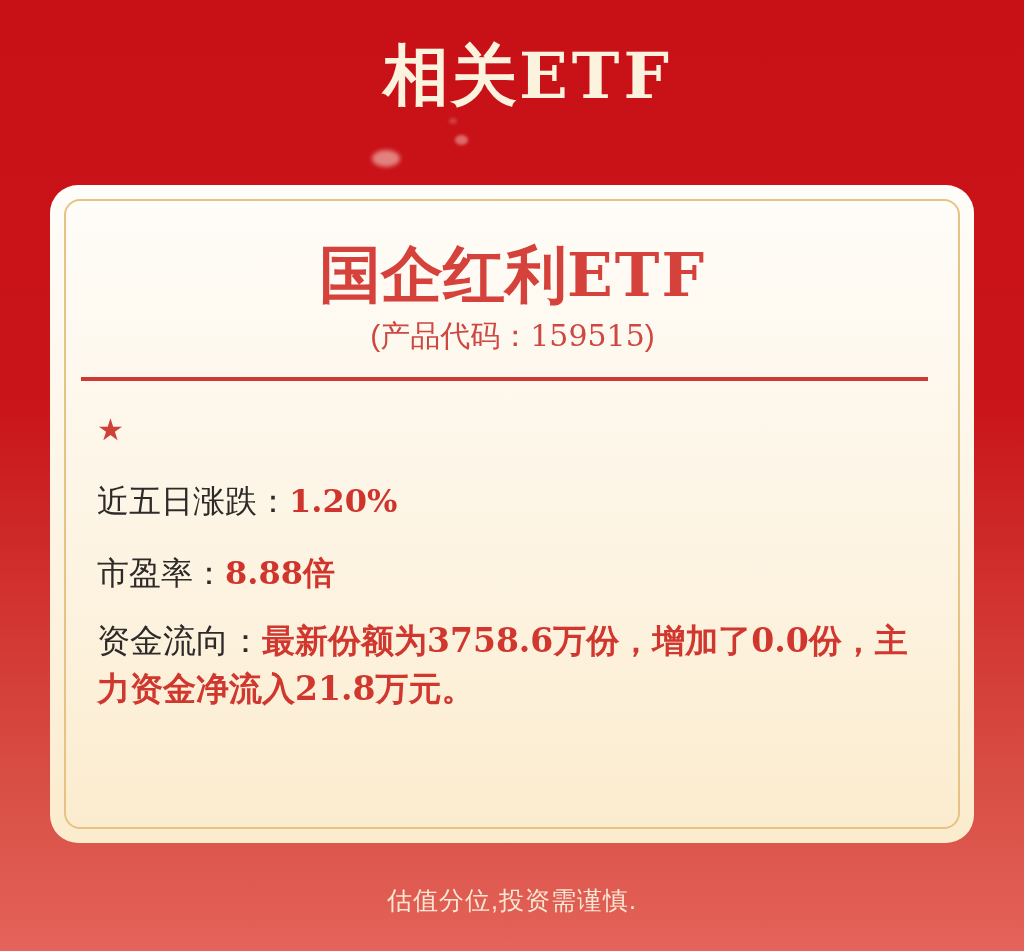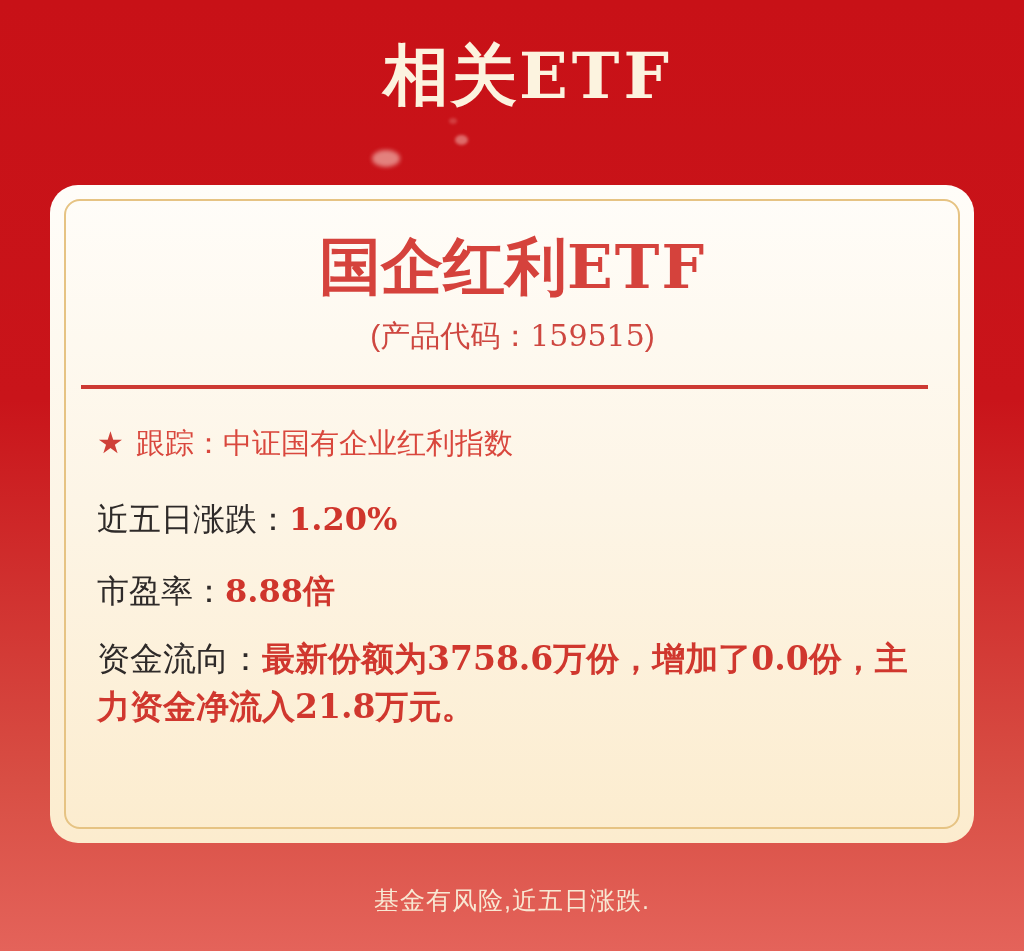--- a/index.html
+++ b/index.html
@@ -46,21 +46,21 @@
     width: 924px; height: 658px;
     border-radius: 28px;
     background: linear-gradient(to bottom, #fffdf9 0%, #fdf5e6 48%, #fcecce 100%);
   }
   .gold-frame {
     position: absolute;
     inset: 14px;
     border: 2px solid #e6c383;
     border-radius: 16px;
     box-sizing: border-box;
-    padding: 32px 30px 0 31px;
+    padding: 40px 30px 0 31px;
   }
 
   .card-title {
     margin: 0;
     text-align: center;
     color: #d5423c;
     font-size: 62px;
     font-weight: 700;
     line-height: 68px;
   }
@@ -68,21 +68,21 @@
     font-family: "DejaVu Serif", "Liberation Serif", serif;
     font-size: 60px;
     letter-spacing: 2px;
   }
 
   .card-subtitle {
     margin: 6px 0 0 0;
     text-align: center;
     color: #ce4740;
     font-size: 30px;
-    line-height: 58px;
+    line-height: 42px;
     font-weight: 400;
   }
 
   .divider {
     height: 4px;
     background: #cd3a33;
     margin: 20px 0 0 -16px;
     border: none;
   }
 
@@ -139,28 +139,27 @@
     <div class="gold-frame">
 
       <h2 class="card-title"><span class="cn">国企红利</span><span class="etf">ETF</span></h2>
 
       <p class="card-subtitle numwrap">(产品代码：<span class="num">159515</span>)</p>
 
       <div class="divider"></div>
 
       <p class="tracking">
           <span class="star">★</span>
-          <span>跟踪：中证国有企业红利指数</span>
         </p>
 
       <p class="row first"><span class="label">近五日涨跌：</span><span class="value numwrap"><span class="num">1.20%</span></span></p>
 
       <p class="row"><span class="label">市盈率：</span><span class="value numwrap"><span class="num">8.88</span>倍</span></p>
 
       <p class="row flow"><span class="label">资金流向：</span><span class="value numwrap">最新份额为<span class="num">3758.6</span>万份，增加了<span class="num">0.0</span>份，主力资金净流入<span class="num">21.8</span>万元。</span></p>
 
 
     </div>
   </section>
 
-  <p class="footer">基金有风险,近五日涨跌.</p>
+  <p class="footer">估值分位,投资需谨慎.</p>
 
 </div>
 
 </body></html>

